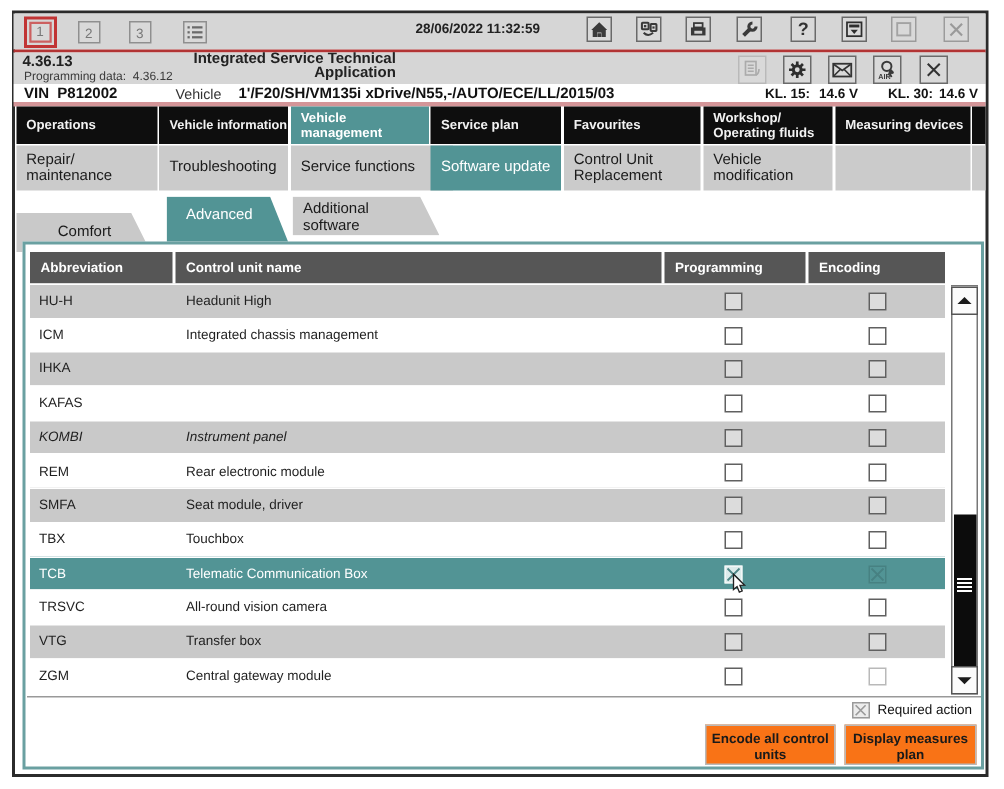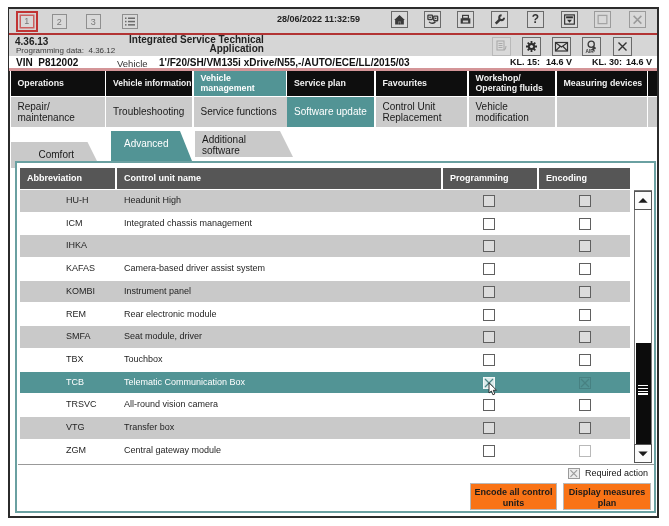--- a/index.html
+++ b/index.html
@@ -38,21 +38,21 @@
 .tab { position:absolute; top:131px; height:26px; background:#c9c9c9; color:#1a1a1a; font-size:10px; line-height:11px; padding:3px 0 0 12px; clip-path:polygon(0 0, calc(100% - 13px) 0, 100% 100%, 0 100%); }
 
 #panel { position:absolute; left:15px; top:161px; width:641px; height:352px; border:2.5px solid #6aa0a1; background:#fff; }
 
 .th { position:absolute; top:167.5px; height:21.5px; background:#565656; color:#fff; font-size:9px; font-weight:bold; line-height:21px; padding-left:7px; }
 
 .row { position:absolute; height:22.7px; font-size:9px; color:#1f1f1f; border-top:1px solid #fff; }
 .rg { background:#c9c9c9; }
 .rw { background:#ffffff; }
 .rt { background:#529495; color:#fff; }
-.ab { position:absolute; left:6px; top:5px; white-space:nowrap;margin-left:40px; }
+.ab { position:absolute; left:6px; top:5px; white-space:nowrap; }
 .nm { position:absolute; left:104px; top:5px; white-space:nowrap; }
 .cb { position:absolute; top:5px; width:12px; height:12px; border:1.2px solid #606060; }
 
 #sb { position:absolute; left:634px; top:189.5px; width:18px; height:273.5px; border:1px solid #777; background:#fff; }
 
 #tbl-bline { position:absolute; left:17.5px; top:463.5px; width:636px; height:1px; background:#999; }
 #reqicon { position:absolute; left:568px; top:467.5px; width:11.5px; height:11px; border:1px solid #9a9a9a; background:#ececec; } #reqicon svg { display:block; }
 #reqtext { position:absolute; left:585px; top:468px; font-size:9px; color:#111; }
 .bbtn { position:absolute; top:483px; height:27px; background:#f97316; border:1px solid #b9b9b9; font-size:9px; font-weight:bold; color:#1a1a1a; text-align:center; line-height:11px; padding-top:2.5px; }
 </style>
@@ -213,25 +213,24 @@
       <div class="cb" style="left:463px;background:#fff;"></div>
       <div class="cb" style="left:559px;background:#fff;"></div>
     </div>
     <div class="row rg" style="left:20px;top:234.4px;width:610px;">
       <span class="ab">IHKA</span>
       <div class="cb" style="left:463px;background:#dcdcdc;"></div>
       <div class="cb" style="left:559px;background:#dcdcdc;"></div>
     </div>
     <div class="row rw" style="left:20px;top:257.1px;width:610px;">
       <span class="ab">KAFAS</span>
-      <span class="nm">Camera-based driver assist system</span>
-      <div class="cb" style="left:463px;background:#fff;"></div>
-      <div class="cb" style="left:559px;background:#fff;"></div>
-    </div>
-    <div class="row rg" style="left:20px;top:279.8px;width:610px;">
+      <div class="cb" style="left:463px;background:#fff;"></div>
+      <div class="cb" style="left:559px;background:#fff;"></div>
+    </div>
+    <div class="row rg" style="left:20px;top:279.8px;width:610px;font-style:italic;">
       <span class="ab">KOMBI</span>
       <span class="nm">Instrument panel</span>
       <div class="cb" style="left:463px;background:#dcdcdc;"></div>
       <div class="cb" style="left:559px;background:#dcdcdc;"></div>
     </div>
     <div class="row rw" style="left:20px;top:302.5px;width:610px;">
       <span class="ab">REM</span>
       <span class="nm">Rear electronic module</span>
       <div class="cb" style="left:463px;background:#fff;"></div>
       <div class="cb" style="left:559px;background:#fff;"></div>

